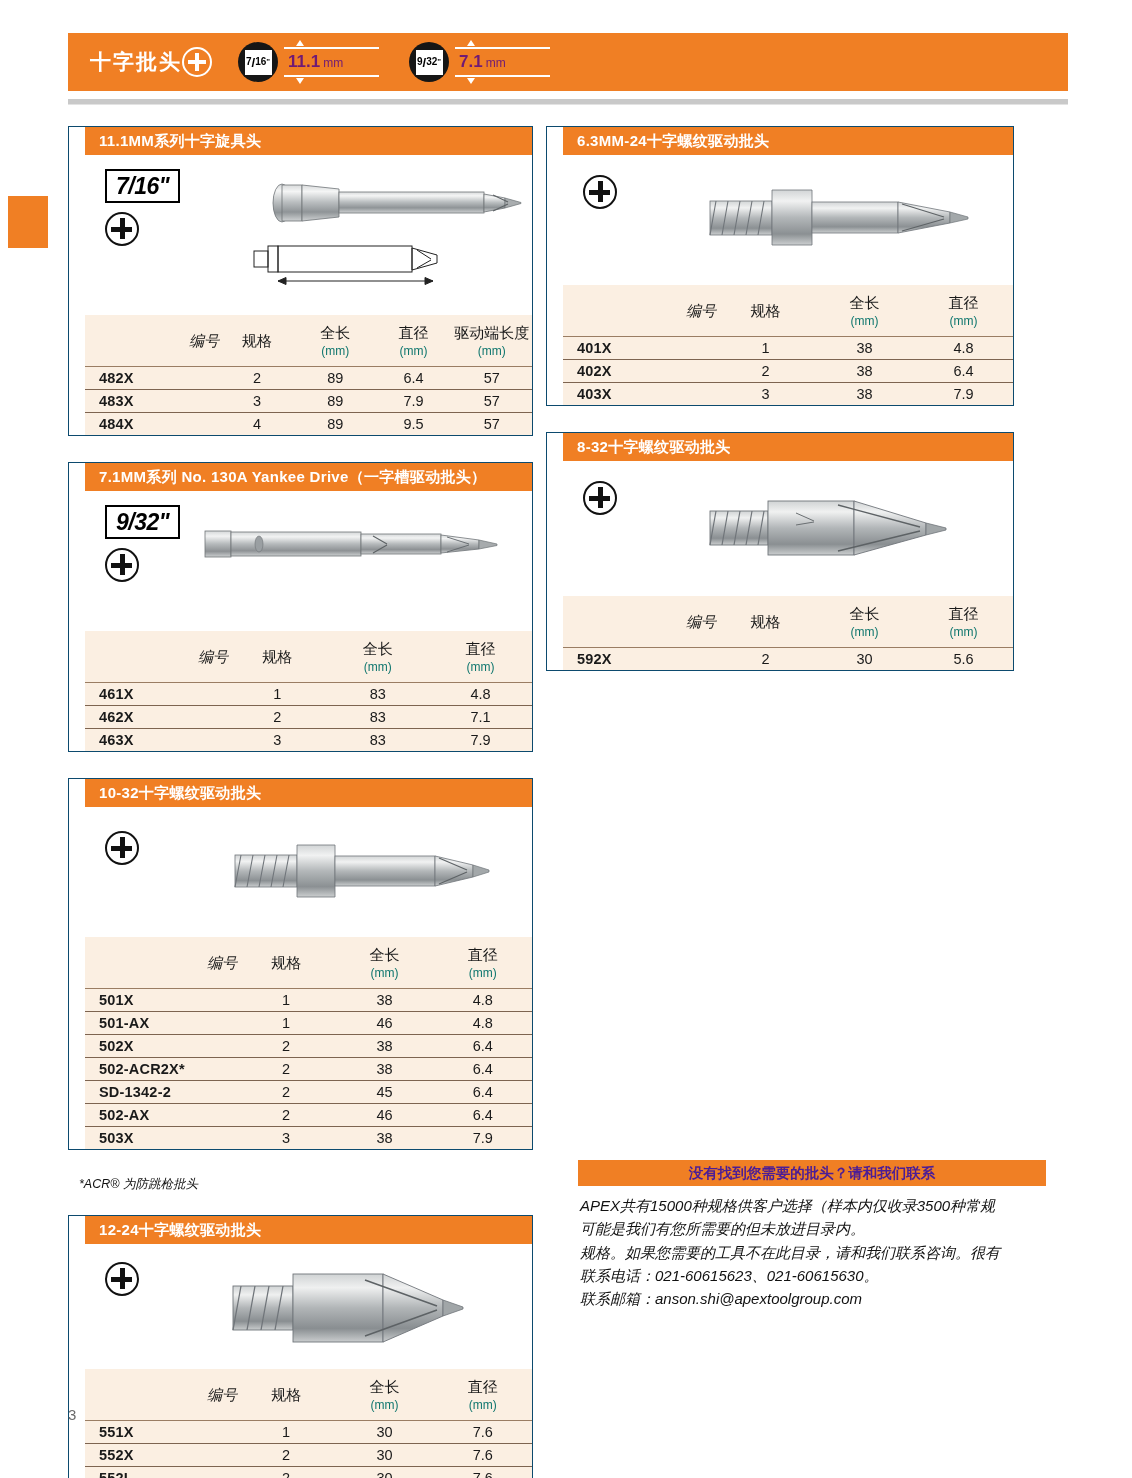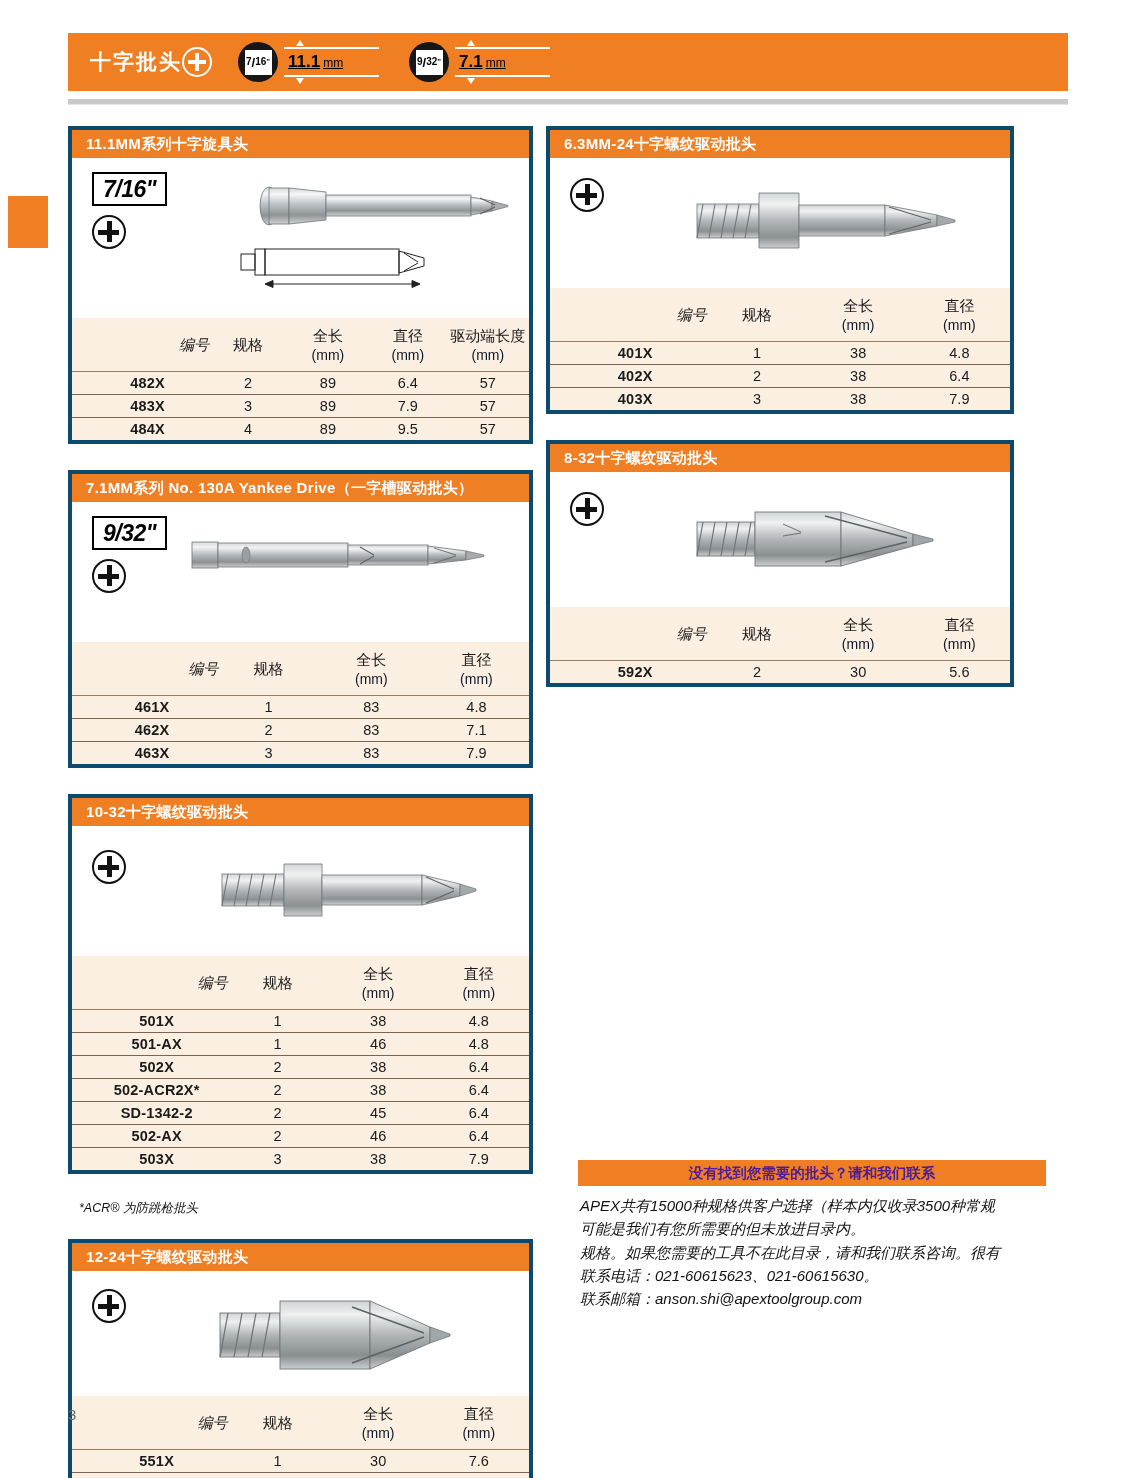--- a/index.html
+++ b/index.html
@@ -56,21 +56,21 @@
     position:absolute; left:0; right:0; height:1.6px; background:#ffffff;
   }
   .dim .line.top { top:2px; }
   .dim .line.bot { bottom:2px; }
   .dim .arr {
     position:absolute; left:12px; width:0;height:0;
     border-left:4px solid transparent; border-right:4px solid transparent;
   }
   .dim .arr.up   { top:-5px;  border-bottom:6px solid #ffffff; }
   .dim .arr.down { bottom:-5px; border-top:6px solid #ffffff; }
-  .dim .txt { color:#000000; font-size:17px; font-weight:bold; white-space:nowrap;text-decoration:underline; }
+  .dim .txt { color:#701a75; font-size:17px; font-weight:bold; white-space:nowrap; }
   .dim .txt .unit { font-size:12px; font-weight:normal; margin-left:3px; }
 
   
   .grey-rule {
     position:absolute; left:68px; top:99px; width:1000px; height:5px;
     background:#c9c9c9;
   }
   .grey-rule::after {
     content:""; position:absolute; left:0; top:5px; width:1000px; height:1px;
     background:#e3e3e3;
@@ -80,21 +80,21 @@
   .index-tab {
     position:absolute; left:8px; top:196px; width:40px; height:52px;
     background:#F07F24;
   }
 
   
   .col-left  { position:absolute; left:68px; top:126px; width:465px; }
   .col-right { position:absolute; left:546px; top:126px; width:468px; }
 
   
-  .panel { margin-bottom:26px; border:4px solid #0c4a6e; background:#ffffff; }
+  .panel { margin-bottom:26px; border:1px solid #0c4a6e; background:#ffffff;padding-left:16px; }
   .panel-head {
     background:#F07F24; color:#ffffff; height:28px;
     display:flex; align-items:center; padding-left:14px;
     font-size:15px; font-weight:bold; letter-spacing:0.3px;
   }
   .panel-body { position:relative; background:#ffffff; }
 
   .badge-col {
     position:absolute; left:20px; top:14px; width:92px;
     display:flex; flex-direction:column; align-items:flex-start;
@@ -114,29 +114,29 @@
 
   .bit-art { position:relative; height:100%; }
 
   
   table.spec { width:100%; border-collapse:collapse; background:#FBEFE2; }
   table.spec thead th {
     background:#FBEFE2; color:#1a1a1a; font-weight:normal;
     font-size:15px; padding:9px 0 8px 0; text-align:center;
     border-bottom:1.6px solid #9a7d63;
   }
-  table.spec thead th .unit { display:block; font-size:14px; color:#0f172a; margin-top:1px; }
+  table.spec thead th .unit { display:block; font-size:12px; color:#0f766e; margin-top:1px; }
   table.spec thead th.first { text-align:right; padding-left:14px;font-style:italic; }
   table.spec tbody td {
     font-size:14.5px; color:#1a1a1a; text-align:center;
     padding:3px 0 3px 0; border-bottom:1px solid #7d6450;
     background:#FBEFE2;
   }
   table.spec tbody tr:last-child td { border-bottom:none; }
-  table.spec tbody td.first { text-align:center; padding-left:14px; font-weight:bold; letter-spacing:0.2px; }
+  table.spec tbody td.first { text-align:left; padding-left:14px; font-weight:bold; letter-spacing:0.2px; }
 
   .footnote {
     font-size:12.5px; font-style:italic; color:#111; margin:-18px 0 22px 6px;
   }
 
   
   .contact { position:absolute; left:578px; top:1160px; width:468px; }
   .contact-head {
     background:#F07F24; color:#4c1d95; height:26px;
     display:flex; align-items:center; justify-content:center;

